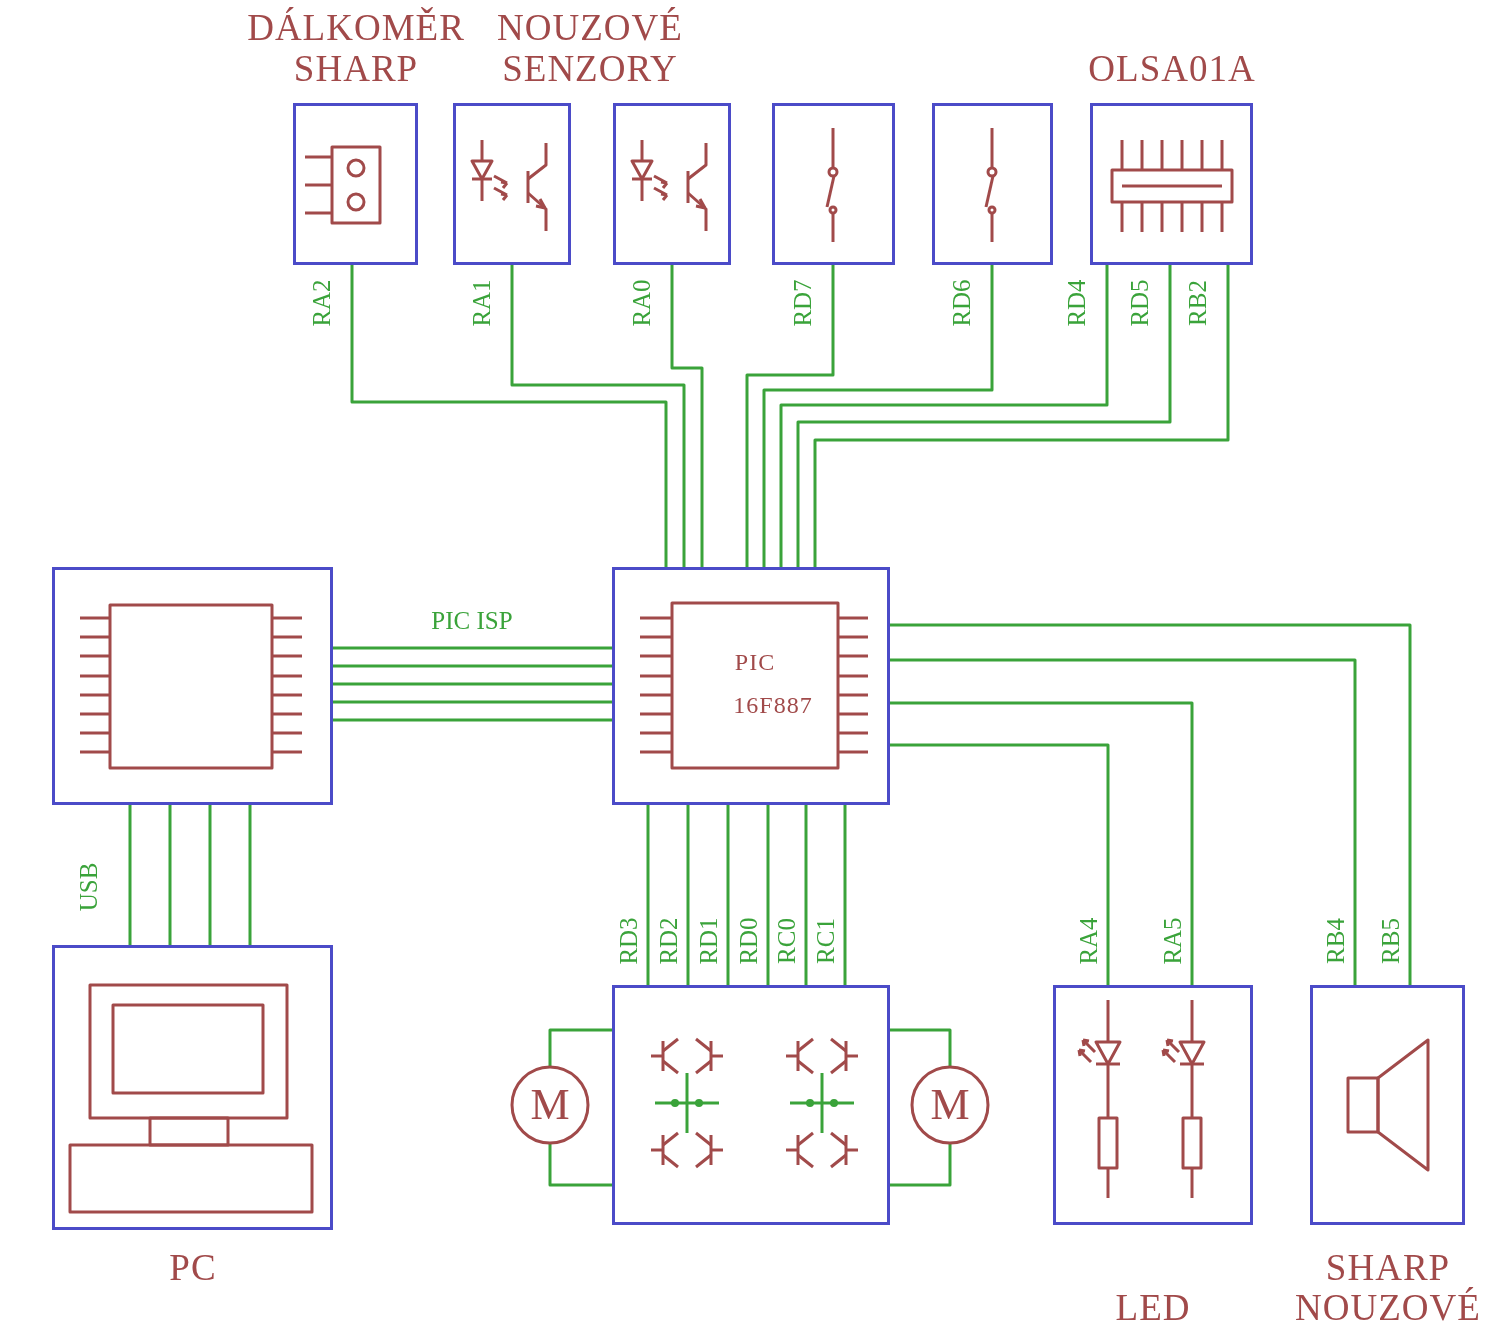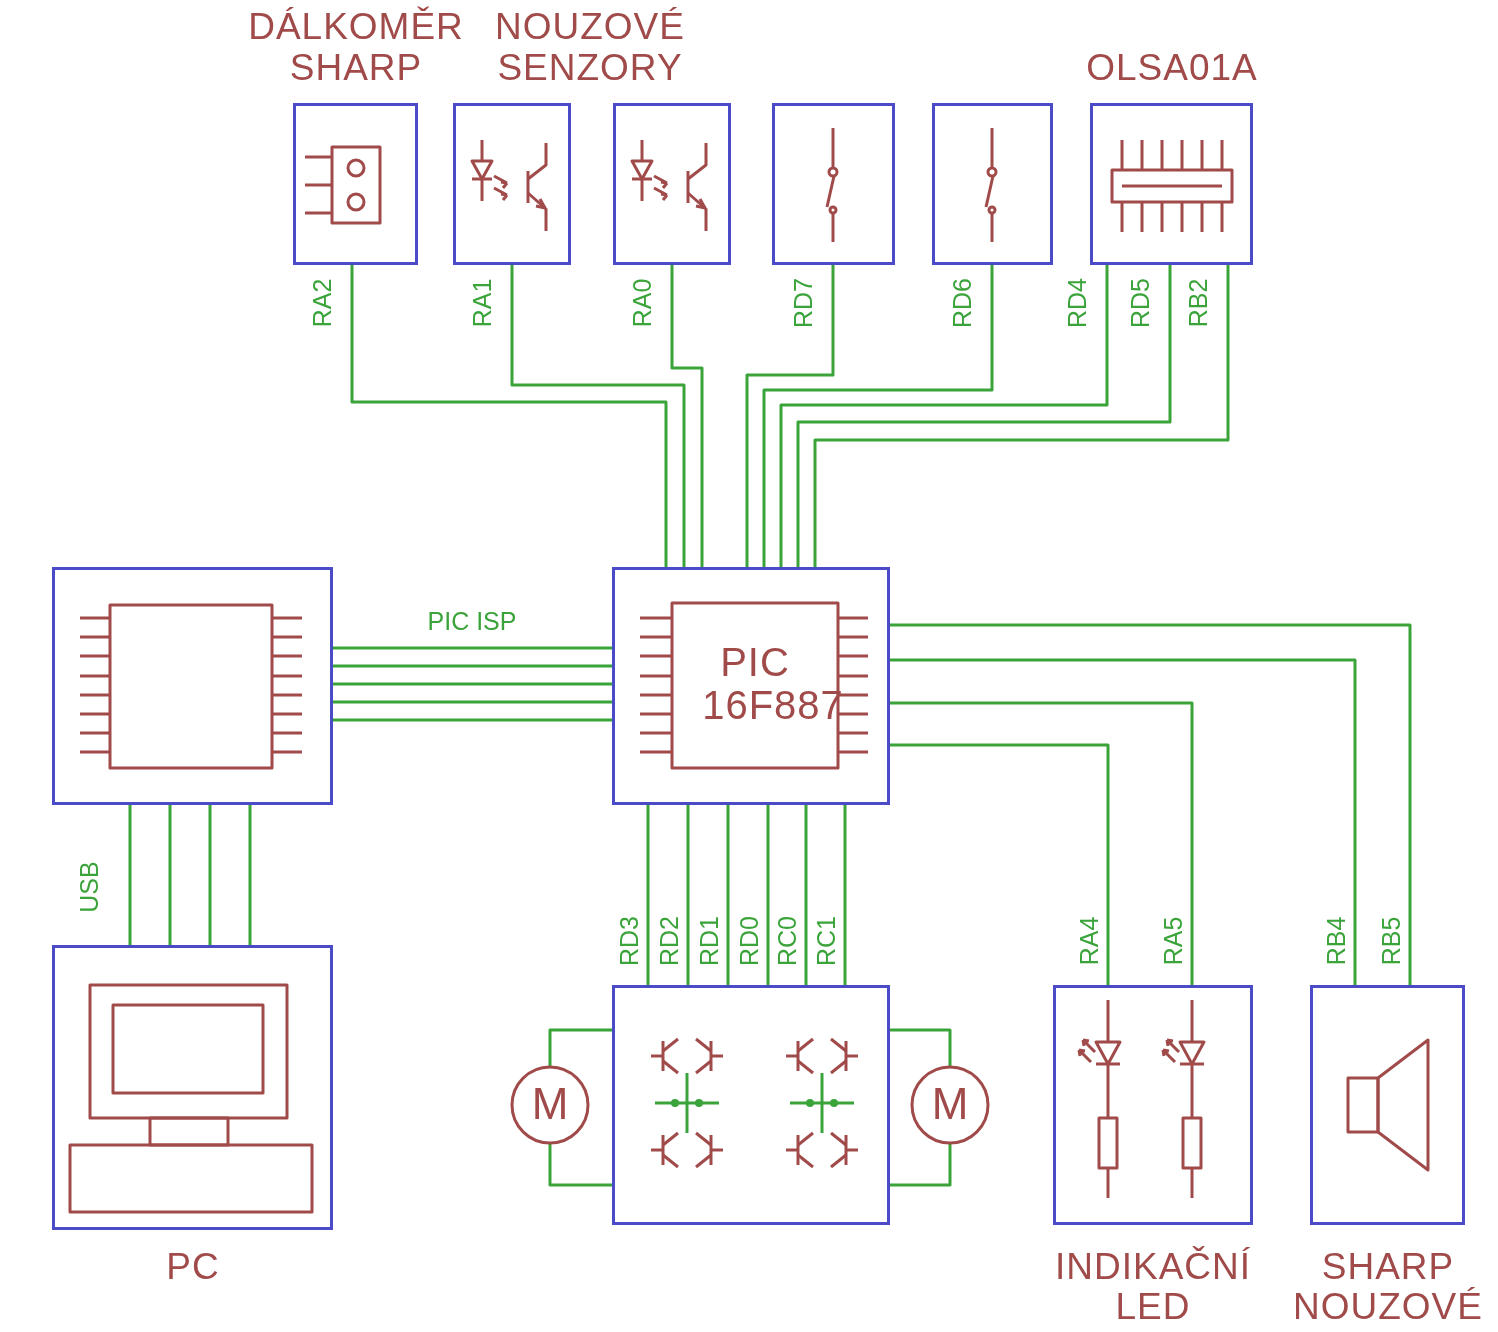--- a/index.html
+++ b/index.html
@@ -1,25 +1,25 @@
 <!DOCTYPE html>
 <html style="--background: #ffffff; --box-border: #4b4bc8; --symbol: #a14a4a; --wire: #3aa33a;"><head>
 <meta charset="utf-8">
 <style>
   * { margin:0; padding:0; box-sizing:border-box; }
   html,body { background:#fff; font-family:"Liberation Sans", sans-serif; }
-  .canvas { position:relative; width:1498px; height:1332px; background:var(--background,#fff); overflow:hidden; }
+  .canvas { position:relative; width:1498px; height:1332px; background:var(--background,#fff); overflow:hidden;font-family:Liberation Serif, serif; }
   svg.layer { position:absolute; left:0; top:0; }
   .w  { stroke:var(--wire,#3aa33a); stroke-width:3; fill:none; stroke-linejoin:round; }
   .m  { stroke:var(--symbol,#a14a4a); stroke-width:3; fill:none; stroke-linejoin:round; }
   .dotw { fill:var(--wire,#3aa33a); stroke:none; }
   .box { position:absolute; border:3px solid var(--box-border,#4b4bc8); background:transparent; }
   .title { position:absolute; color:var(--symbol,#a14a4a); font-size:37px; letter-spacing:1px;
            white-space:nowrap; transform:translate(-50%,-50%); }
-  .ic-text { position:absolute; color:var(--symbol,#a14a4a); font-size:40px; letter-spacing:1px;
+  .ic-text { position:absolute; color:var(--symbol,#a14a4a); font-size:24px; letter-spacing:1px;
            white-space:nowrap; transform:translate(-50%,-50%); }
   .pin { position:absolute; color:var(--wire,#3aa33a); font-size:25px; white-space:nowrap;
          transform:translate(-50%,-50%) rotate(-90deg); }
   .buslabel { position:absolute; color:var(--wire,#3aa33a); font-size:25px; white-space:nowrap;
          transform:translate(-50%,-50%); }
   .buslabel.vert { transform:translate(-50%,-50%) rotate(-90deg); }
   .motor-m { position:absolute; color:var(--symbol,#a14a4a); font-size:44px;
          transform:translate(-50%,-50%); }
 </style>
 </head>
@@ -183,21 +183,20 @@
   <div class="box" style="left:1310px;top:985px;width:155px;height:240px"></div>
 
   <span class="title" style="left:356px;top:27px">DÁLKOMĚR</span>
   <span class="title" style="left:356px;top:68px">SHARP</span>
   <span class="title" style="left:590px;top:27px">NOUZOVÉ</span>
   <span class="title" style="left:590px;top:68px">SENZORY</span>
   <span class="title" style="left:1172px;top:68px">OLSA01A</span>
   <span class="ic-text" style="left:755px;top:662px">PIC</span>
   <span class="ic-text" style="left:773px;top:705px">16F887</span>
   <span class="title" style="left:193px;top:1267px">PC</span>
-  <span class="title" style="left:1153px;top:1267px">INDIKAČNÍ</span>
   <span class="title" style="left:1153px;top:1307px">LED</span>
   <span class="title" style="left:1388px;top:1267px">SHARP</span>
   <span class="title" style="left:1388px;top:1307px">NOUZOVÉ</span>
 
   <span class="pin" style="left:322px;top:303px">RA2</span>
   <span class="pin" style="left:482px;top:303px">RA1</span>
   <span class="pin" style="left:642px;top:303px">RA0</span>
   <span class="pin" style="left:803px;top:303px">RD7</span>
   <span class="pin" style="left:962px;top:303px">RD6</span>
   <span class="pin" style="left:1077px;top:303px">RD4</span>

